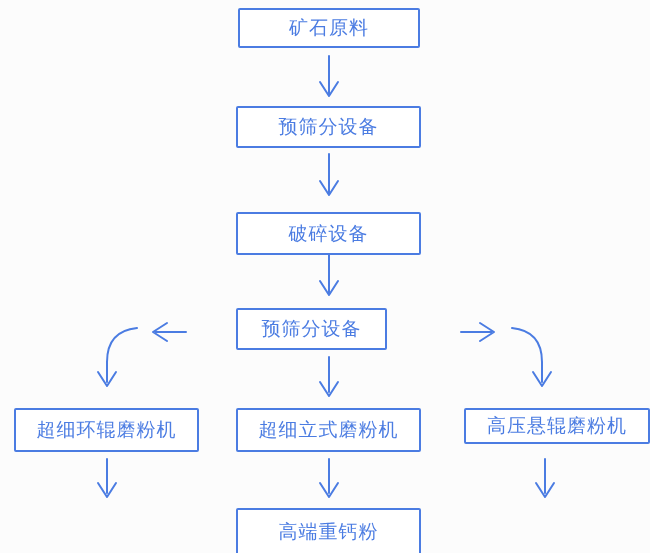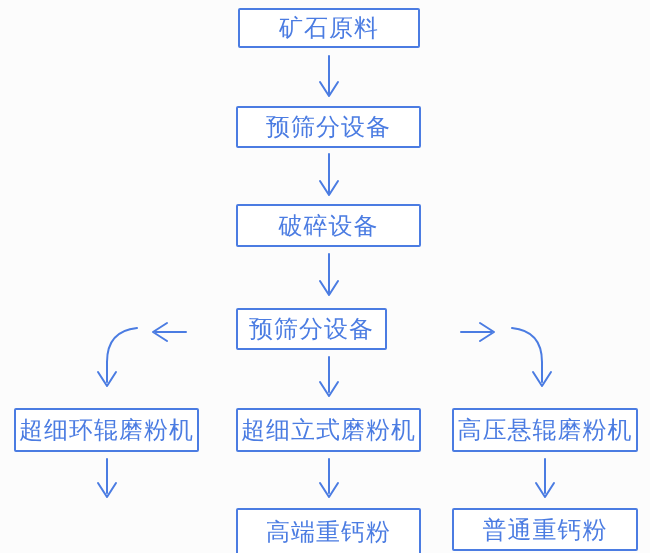--- a/index.html
+++ b/index.html
@@ -21,21 +21,21 @@
   .node{
     position:absolute;
     box-sizing:border-box;
     display:flex;
     align-items:center;
     justify-content:center;
     border:2px solid var(--accent);
     border-radius:2px;
     background:#ffffff;
     color:var(--accent);
-    font-size:24px;
+    font-size:19px;
     font-weight:500;
     letter-spacing:1px;
     white-space:nowrap;
   }
   .arrows{
     position:absolute;
     left:0; top:0;
     color:var(--accent);
   }
   .arrows path{
@@ -62,28 +62,27 @@
     <path d="M329,357 V392 M320,382 L329,396 L338,382"></path>
     <path d="M107,459 V493 M98,483 L107,497 L116,483"></path>
     <path d="M329,459 V493 M320,483 L329,497 L338,483"></path>
     <path d="M545,459 V493 M536,483 L545,497 L554,483"></path>
   </svg>
 
   <div class="node" style="left:238px;top:8px;width:182px;height:40px">矿石原料</div>
 
   <div class="node" style="left:236px;top:106px;width:185px;height:42px">预筛分设备</div>
 
-  <div class="node" style="left:236px;top:204px;width:185px;height:43px">破碎设备</div>
+  <div class="node" style="left:236px;top:212px;width:185px;height:43px">破碎设备</div>
 
   <div class="node" style="left:236px;top:308px;width:151px;height:42px">预筛分设备</div>
 
   <div class="node" style="left:14px;top:408px;width:185px;height:44px">超细环辊磨粉机</div>
 
   <div class="node" style="left:236px;top:408px;width:185px;height:44px">超细立式磨粉机</div>
 
-  <div class="node" style="left:452px;top:408px;width:186px;height:44px">高压悬辊磨粉机</div>
+  <div class="node" style="left:464px;top:408px;width:186px;height:36px">高压悬辊磨粉机</div>
 
 
   <div class="node" style="left:236px;top:508px;width:185px;height:48px">高端重钙粉</div>
 
-  <div class="node" style="left:452px;top:508px;width:186px;height:43px">普通重钙粉</div>
 
 </div>
 
 </body></html>

